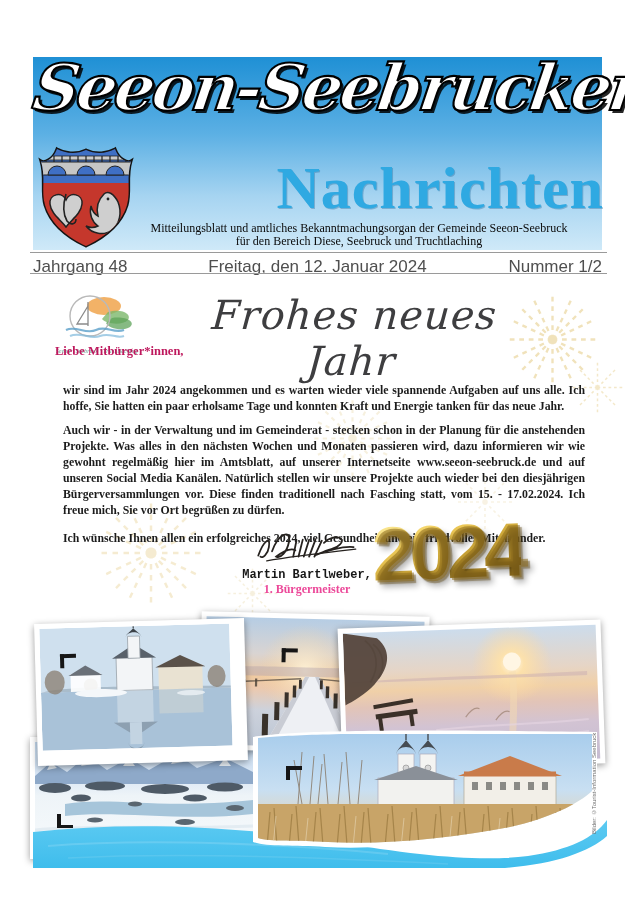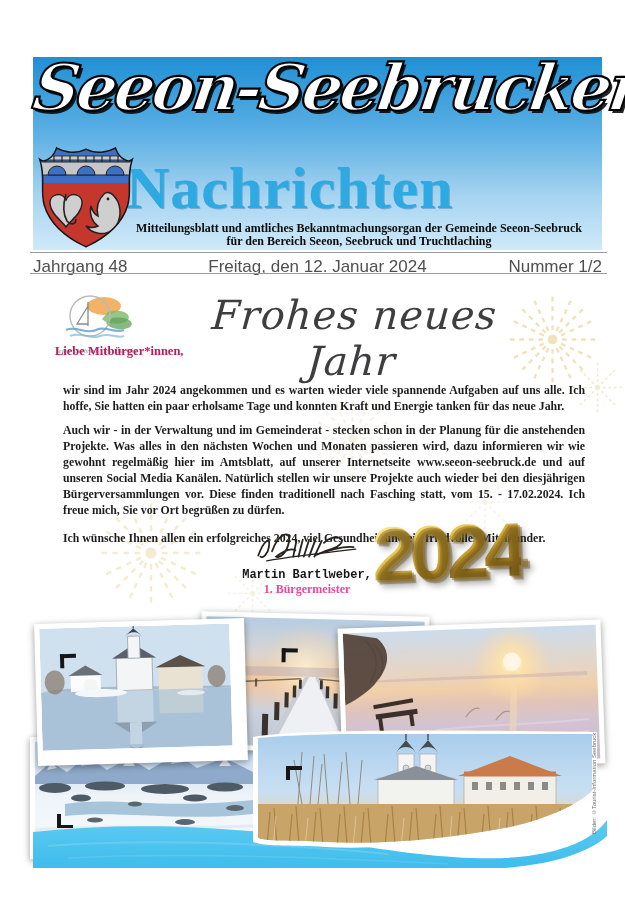--- a/index.html
+++ b/index.html
@@ -6,25 +6,25 @@
   #page{position:relative;width:625px;height:897px;background:#fff;overflow:hidden;
         font-family:"Liberation Serif",serif;}
 
   
   .header-box{position:absolute;left:33px;top:57px;width:569px;height:193px;
     background:linear-gradient(180deg,#1f90d5 0%,#5cb0e4 40%,#a6d4f1 72%,#cfe9f8 100%);}
   .script-title{position:absolute;left:34px;top:50px;width:570px;text-align:center;
     font-family:"DejaVu Serif",serif;font-style:italic;font-weight:bold;font-size:64px;
     letter-spacing:-3px;color:#fff;-webkit-text-stroke:2.2px #000;
     text-shadow:3px 3px 0 rgba(0,0,0,.85);transform:skewX(-8deg);z-index:4;white-space:nowrap;}
-  .main-title{position:absolute;left:126px;top:158px;width:478px;text-align:left;
+  .main-title{position:absolute;left:126px;top:158px;width:478px;text-align:right;
     font-family:"Liberation Serif",serif;font-weight:bold;font-size:60px;line-height:1;
     color:#2fa9e2;letter-spacing:1px;z-index:3;text-shadow:1px 1px 0 rgba(22,96,150,.35);}
   .subtitle{position:absolute;left:112px;top:222px;width:494px;text-align:center;
-    font-weight:bold;font-size:12px;line-height:1.08;color:#0a0a0a;z-index:3;}
+    font-weight:normal;font-size:12px;line-height:1.08;color:#0a0a0a;z-index:3;}
   .coa{position:absolute;left:36px;top:144px;width:100px;height:108px;z-index:5;}
 
   
   .rule{position:absolute;left:30px;width:577px;height:1px;background:#9a9a9a;}
   .infobar{position:absolute;left:33px;top:257px;width:569px;height:14px;
     font-family:"Liberation Sans",sans-serif;font-size:17px;color:#4f4f4f;text-decoration:underline;}
   .infobar .l{position:absolute;left:0;}
   .infobar .c{position:absolute;left:0;width:100%;text-align:center;}
   .infobar .r{position:absolute;right:0;padding-left:16px;}
 
@@ -93,21 +93,21 @@
       <path d="M30,49 C27,59 27,69 31,76 C35,81 40,79 40,74" fill="none" stroke="#222" stroke-width="1.6"></path>
       <path d="M68,49 C62,55 60,63 62,71 C58,69 56,65 55,61 C53,69 56,77 62,81 C58,83 54,83 50,81 C56,89 68,91 76,85 C84,79 86,67 82,57 C78,49 72,45 68,49 Z" fill="#cfcfcf" stroke="#222" stroke-width="1.5"></path>
       <circle cx="72" cy="54" r="1.4" fill="#222"></circle>
     </g>
   </svg>
 
   <div class="main-title">Nachrichten</div>
 
   <div class="subtitle">
     <div>Mitteilungsblatt und amtliches Bekanntmachungsorgan der Gemeinde Seeon-Seebruck</div>
-    <div>für den Bereich Seeon, Seebruck und Truchtlaching</div>
+    <div>für den Bereich Diese, Seebruck und Truchtlaching</div>
   </div>
 
   <div class="rule" style="top:252px;"></div>
   <div class="infobar">
     <span class="l">Jahrgang 48</span>
     <span class="c">Freitag, den 12. Januar 2024</span>
     <span class="r">Nummer 1/2</span>
   </div>
   <div class="rule" style="top:273px;"></div>
 

